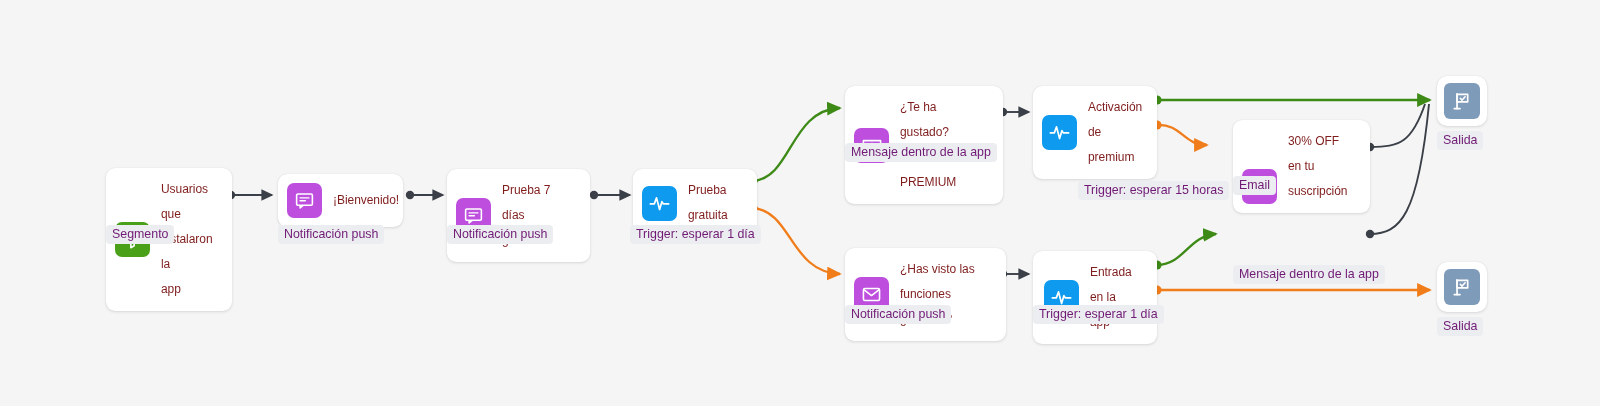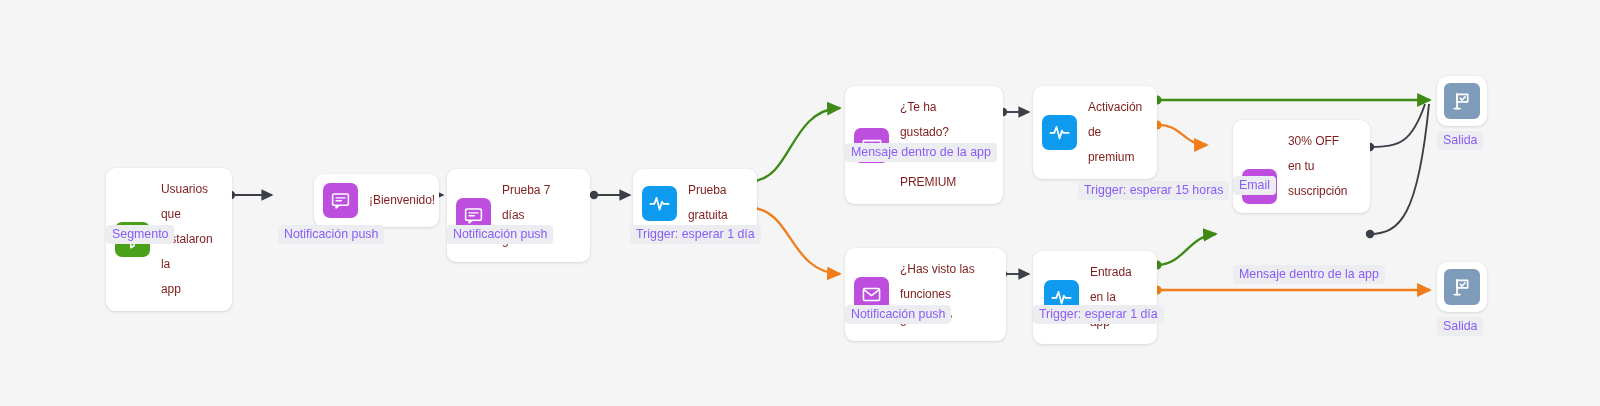--- a/index.html
+++ b/index.html
@@ -87,21 +87,21 @@
     display: flex;
     align-items: center;
     justify-content: center;
   }
 
   
   .caption {
     position: absolute;
     font-size: 12.4px;
     line-height: 15px;
-    color: #8b5cf6;
+    color: #701a75;
     background: #ebedf0;
     border-radius: 4px;
     padding: 2px 6px;
     white-space: nowrap;
   }
 </style>
 </head>
 <body>
 
 <div id="canvas">
@@ -190,21 +190,21 @@
       <svg width="21" height="21" viewBox="0 0 24 24">
           <path d="M3.5 4.2h17l-6.6 7.8v7.2l-3.8 2.2v-9.4z" fill="none" stroke="#fff" stroke-width="1.8" stroke-linejoin="round"></path>
         </svg>
     </span>
     <span class="title">Usuarios que
 instalaron la
 app</span>
   </div>
   <div class="caption" style="left:106px; top:225px;">Segmento</div>
 
-  <div class="node" style="left:278px; top:174px; width:125px;margin-left:36px;">
+  <div class="node" style="left:278px; top:174px; width:125px;">
     <span class="ico purple">
       <svg width="21" height="21" viewBox="0 0 24 24">
           <rect x="3" y="4.5" width="18" height="13" rx="1.4" fill="none" stroke="#fff" stroke-width="1.8"></rect>
           <path d="M7 17.5 L7 20.6 L10.4 17.5" fill="none" stroke="#fff" stroke-width="1.8" stroke-linejoin="round"></path>
           <path d="M7 9h10M7 12.4h6" stroke="#fff" stroke-width="1.7" stroke-linecap="round"></path>
         </svg>
     </span>
     <span class="title">¡Bienvenido!</span>
   </div>
   <div class="caption" style="left:278px; top:225px;">Notificación push</div>

